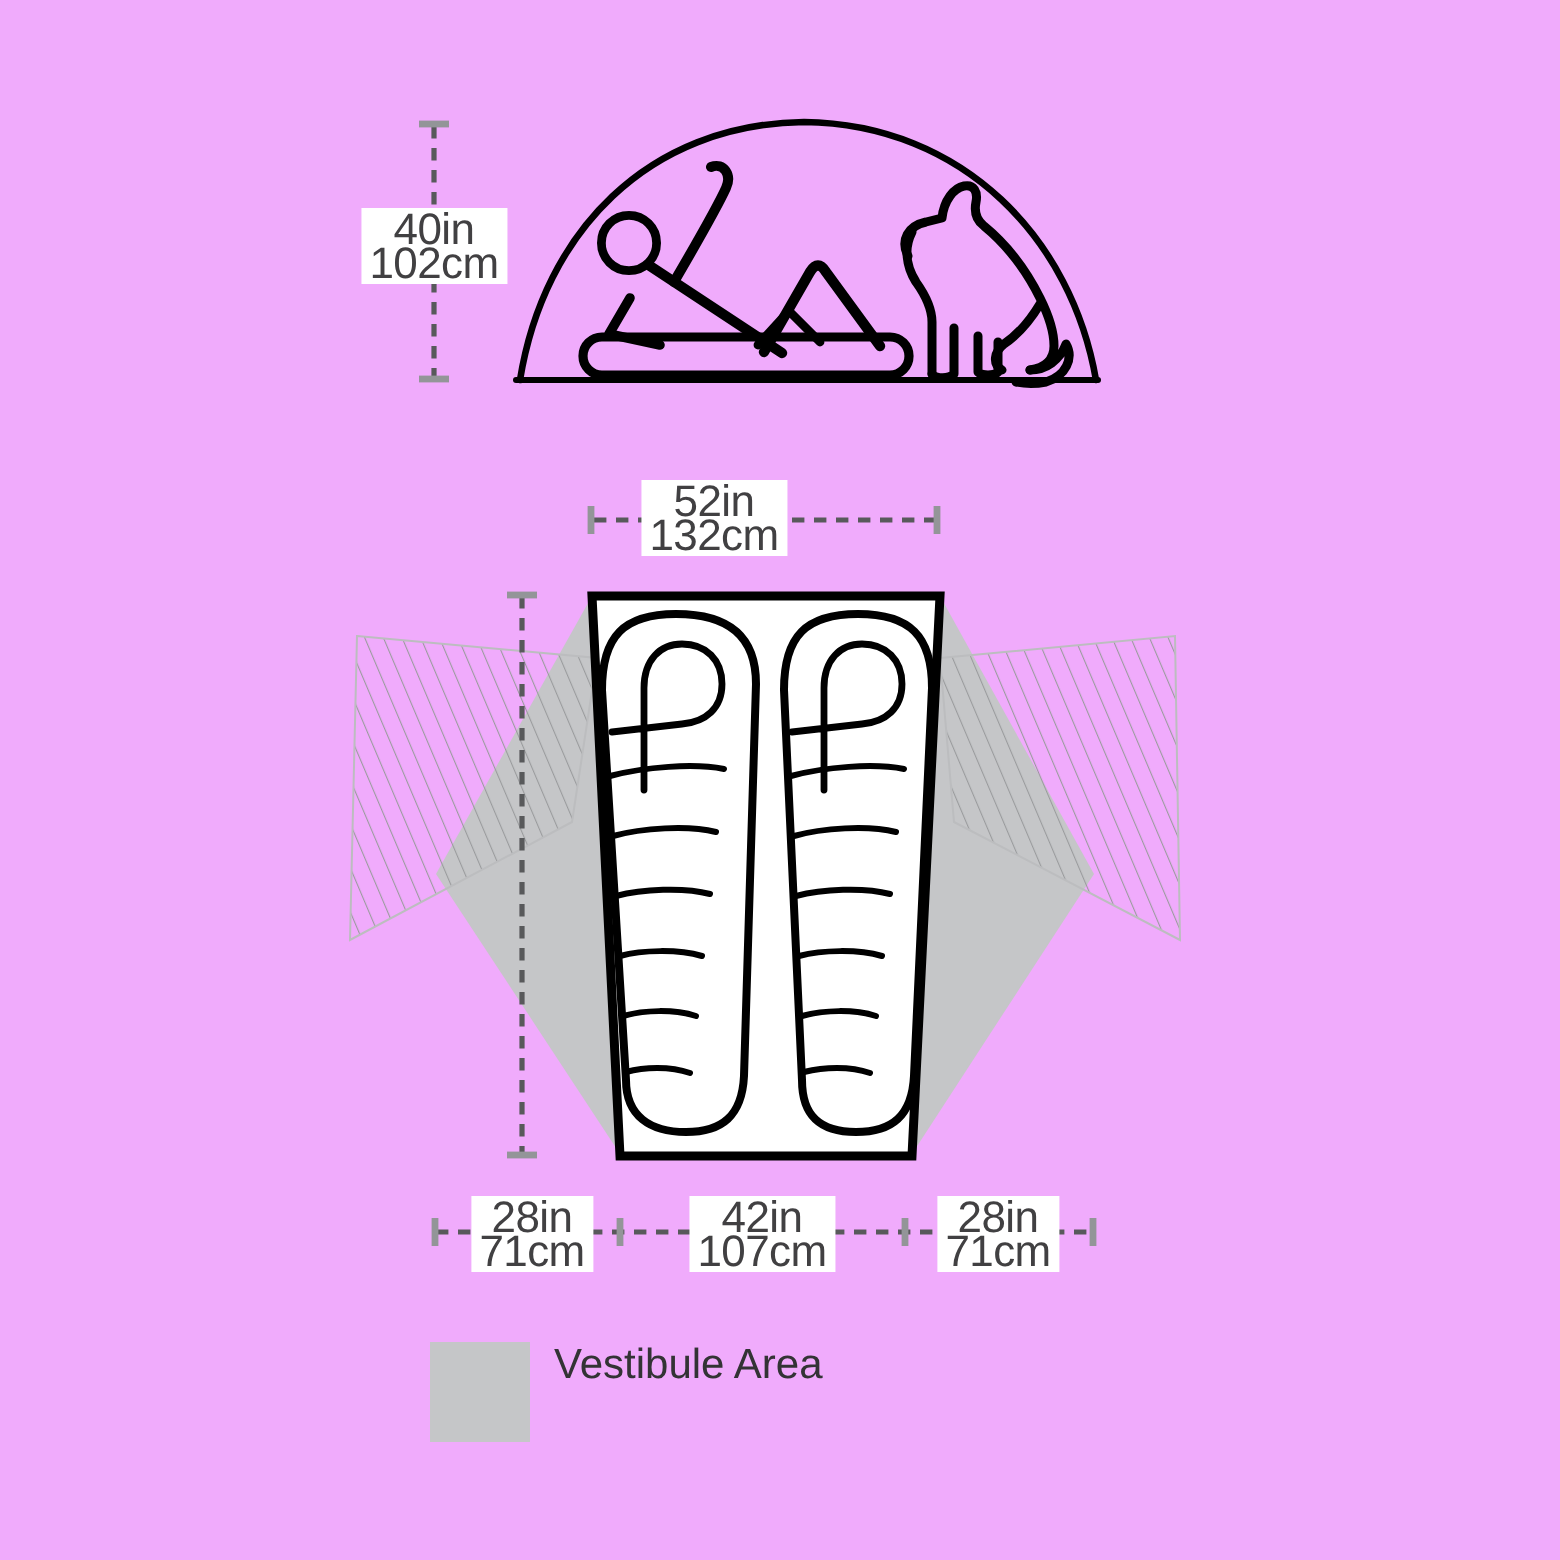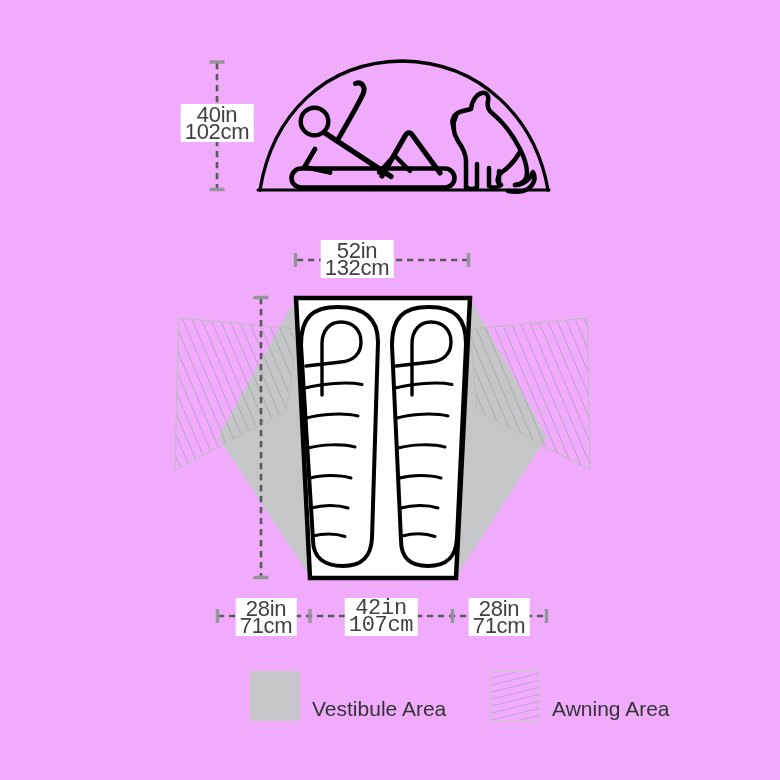--- a/index.html
+++ b/index.html
@@ -11,21 +11,21 @@
   .ink{stroke:#000;fill:none;stroke-linecap:round;stroke-linejoin:round;}
   .dash{stroke:#58595b;stroke-width:2.6;stroke-dasharray:6.2 4.8;fill:none;stroke-linecap:butt;}
   .cap{stroke:#939598;stroke-width:3.4;stroke-linecap:butt;fill:none;}
   .vest{fill:#c5c6c8;stroke:none;}
   .awn{fill:url(#hatchSteep);stroke:#bcbdbf;stroke-width:1;}
   .dim-label{
     position:absolute;transform:translate(-50%,-50%);text-align:center;
     color:#414042;font-size:22px;line-height:17px;letter-spacing:-0.3px;
     background:#ffffff;padding:2px 4px;white-space:nowrap;
   }
-  .legend-item{position:absolute;display:flex;align-items:flex-end;height:50px;margin-left:35px;}
+  .legend-item{position:absolute;display:flex;align-items:flex-start;height:50px;}
   .swatch-gray{width:50px;height:50px;background:#c5c6c8;flex:0 0 auto;}
   .legend-text{color:#333335;font-size:21px;margin-left:12px;white-space:nowrap;}
 </style>
 </head>
 <body>
 
 <div class="stage">
 
   <svg class="art" width="780" height="780" viewBox="0 0 780 780">
     <defs>
@@ -131,40 +131,29 @@
     <div>52in</div>
     <div>132cm</div>
   </div>
 
 
   <div class="dim-label" style="left:266px;top:617px;">
     <div>28in</div>
     <div>71cm</div>
   </div>
 
-  <div class="dim-label" style="left:381px;top:617px;font-family:Liberation Mono, monospace;">
+  <div class="dim-label" style="left:381px;top:617px;">
     <div>42in</div>
     <div>107cm</div>
   </div>
 
   <div class="dim-label" style="left:499px;top:617px;">
     <div>28in</div>
     <div>71cm</div>
   </div>
 
   <div class="legend-item" style="left:215px;top:671px;">
     <div class="swatch-gray"></div>
     <div class="legend-text">Vestibule Area</div>
   </div>
 
-  <div class="legend-item" style="left:455px;top:671px;">
-    <svg width="50" height="50">
-      <defs>
-        <pattern id="hatchLegend" patternUnits="userSpaceOnUse" width="6.8" height="6.8" patternTransform="rotate(-14)">
-          <line x1="0" y1="0" x2="6.8" y2="0" stroke="#9a9b9d" stroke-width="1"></line>
-        </pattern>
-      </defs>
-      <rect x="0.5" y="0.5" width="49" height="49" fill="url(#hatchLegend)" stroke="#c9cacc" stroke-width="1"></rect>
-    </svg>
-    <div class="legend-text">Awning Area</div>
-  </div>
 
 </div>
 
 </body></html>

